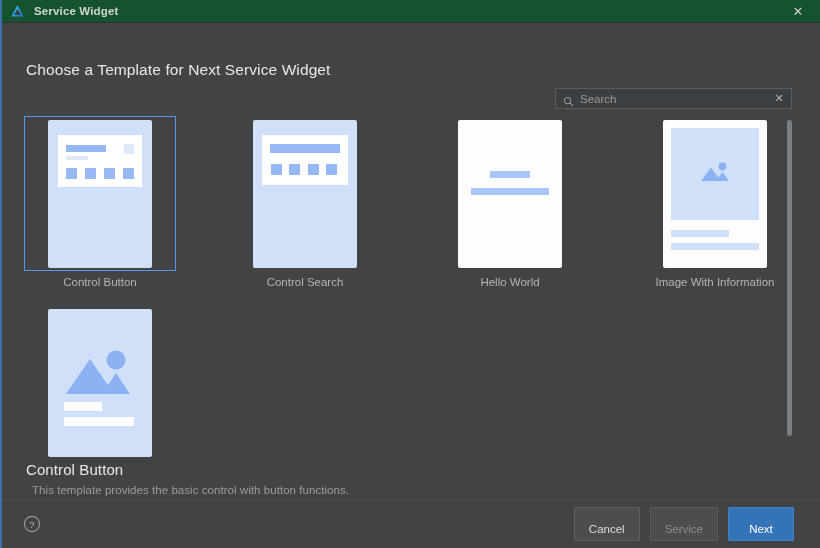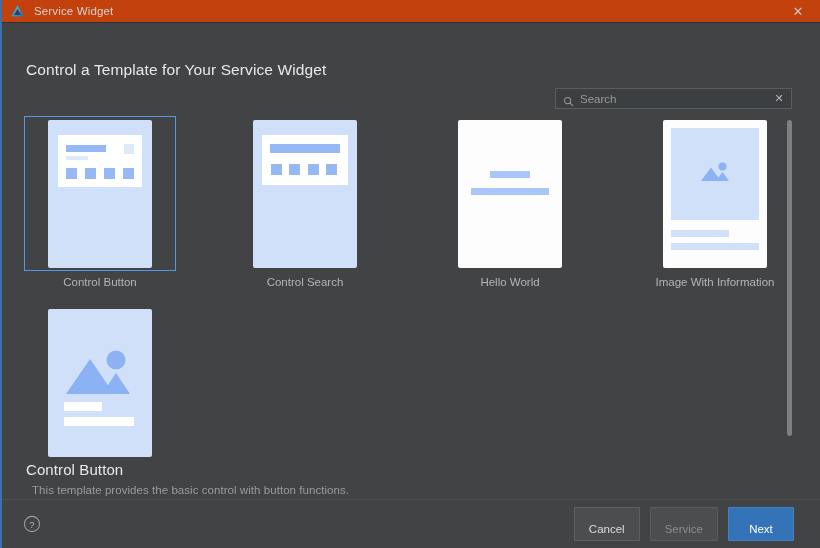--- a/index.html
+++ b/index.html
@@ -36,27 +36,28 @@
     width: 2px;
     background: #3f6fa8;
     z-index: 40;
     pointer-events: none;
   }
 
   
   .titlebar {
     height: 23px;
     min-height: 23px;
-    background: #c2410c;
+    background: #14532d;
     border-bottom: 1px solid #2f3234;
     display: flex;
     align-items: center;
     padding-left: 9px;
     position: relative;
     z-index: 20;
+    font-weight: bold;
   }
   .titlebar-icon {
     width: 16px; height: 16px;
     margin-right: 9px;
     display: flex;
     align-items: center;
     justify-content: center;
     flex: 0 0 auto;
   }
   .titlebar-title {
@@ -376,21 +377,21 @@
         <path d="M8 5.2 L11.6 11.7 L4.4 11.7 Z" fill="#3a3d41"></path>
       </svg>
     </span>
     <span class="titlebar-title">Service Widget</span>
     <span class="titlebar-spacer"></span>
     <span class="titlebar-close">✕</span>
   </div>
 
   <div class="content">
 
-    <div class="page-title">Control a Template for Your Service Widget</div>
+    <div class="page-title">Choose a Template for Next Service Widget</div>
 
     <div class="search-box">
       <span class="search-icon">
         <svg width="11" height="11" viewBox="0 0 12 12" aria-hidden="true">
           <circle cx="5" cy="5" r="3.4" fill="none" stroke="#b9b9b9" stroke-width="1.1"></circle>
           <line x1="7.5" y1="7.5" x2="10.6" y2="10.6" stroke="#b9b9b9" stroke-width="1.1" stroke-linecap="round"></line>
         </svg>
       </span>
       <input class="search-input" type="text" placeholder="Search" style="">
       <span class="search-clear">✕</span>

